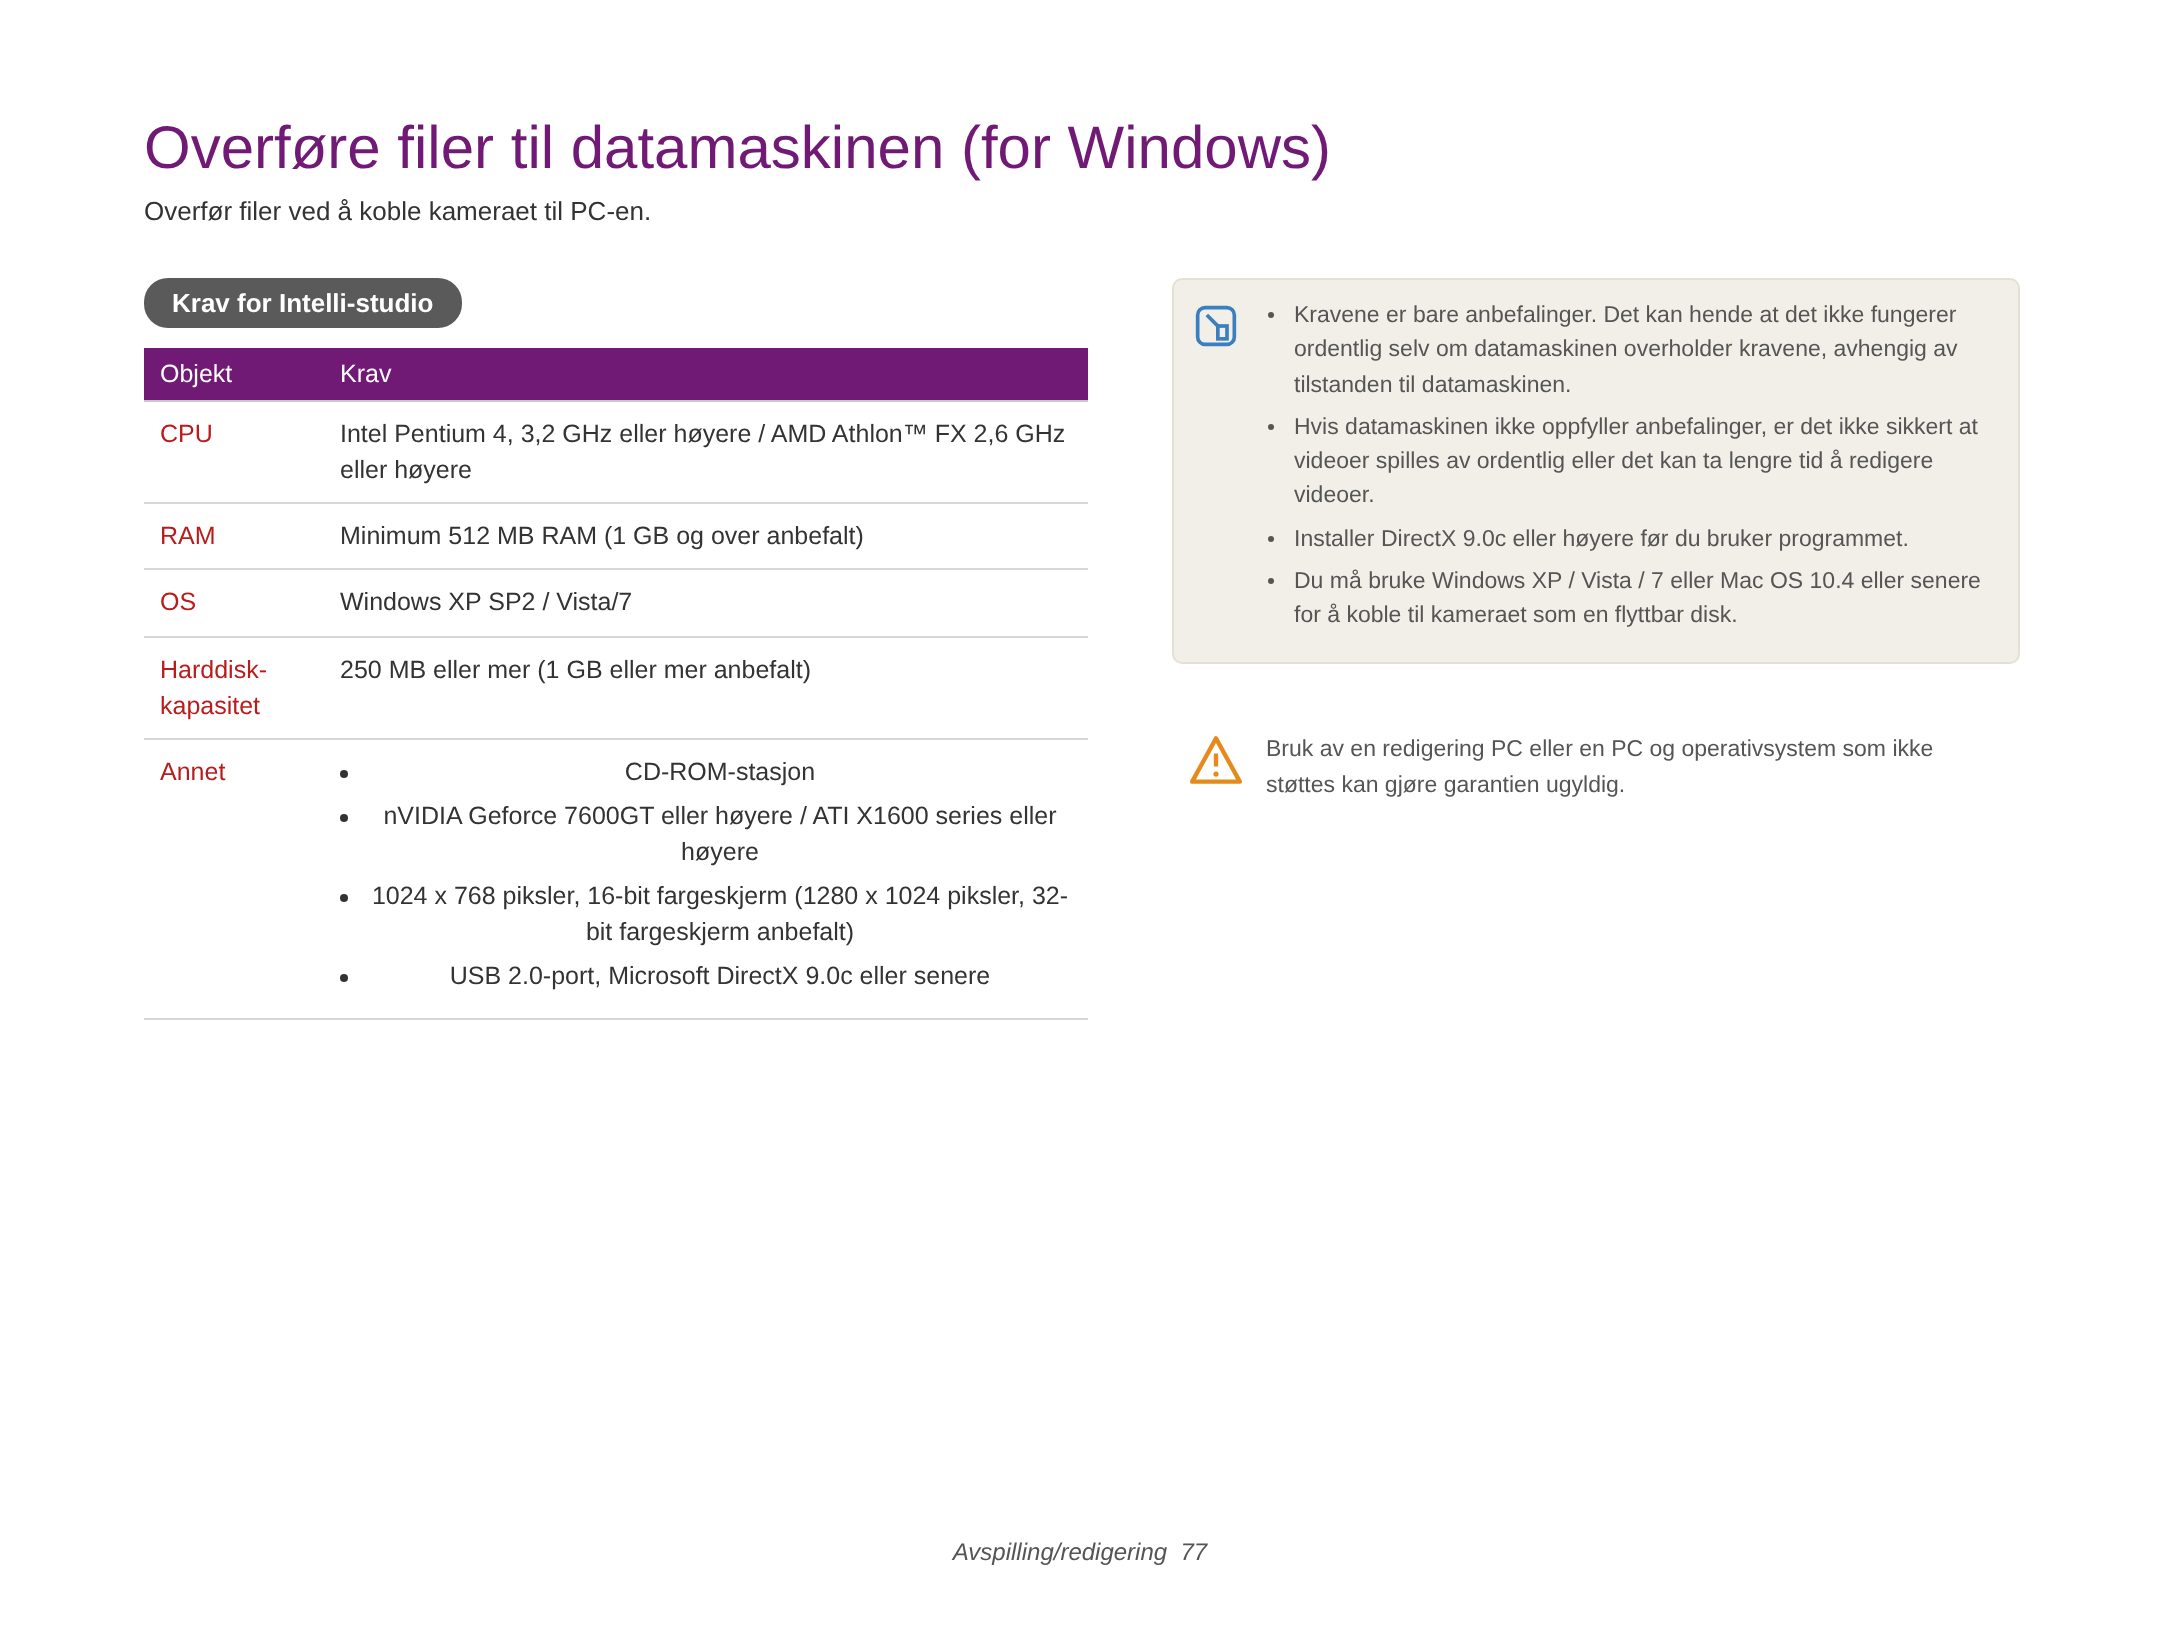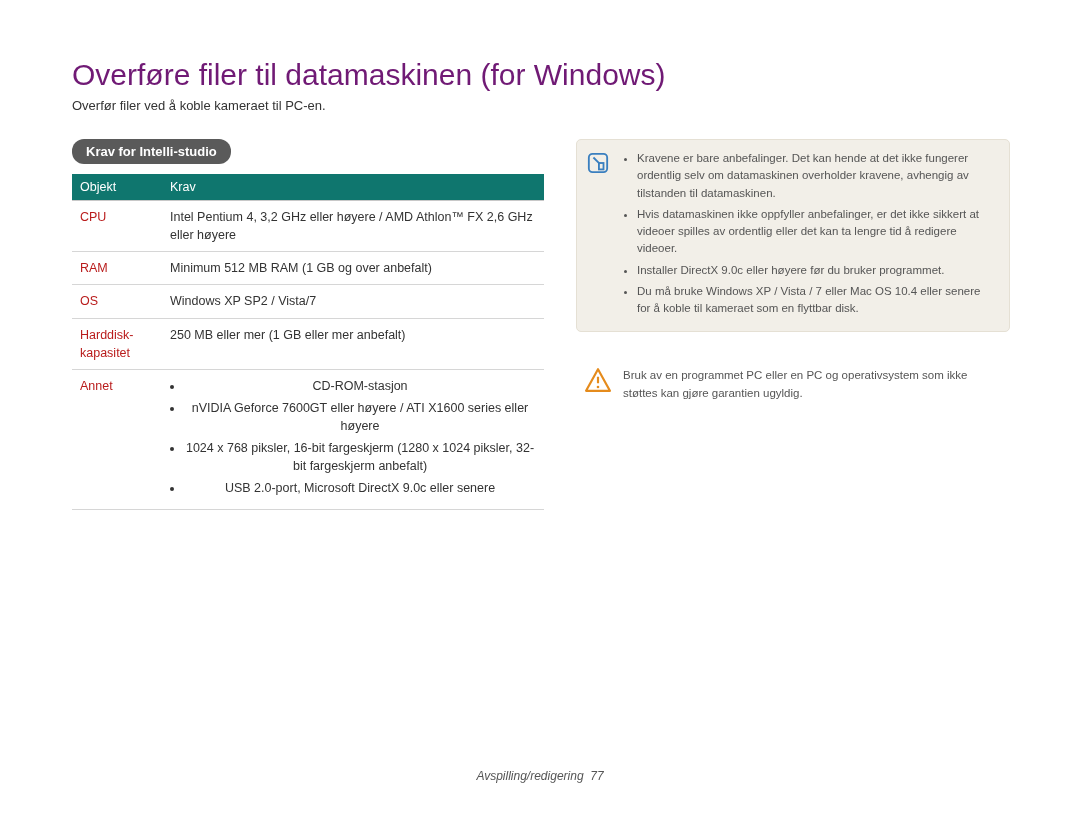--- a/index.html
+++ b/index.html
@@ -26,30 +26,30 @@
   .pill {
     display: inline-block;
     background: #5a5a5a;
     color: #fff;
     font-size: 13px;
     font-weight: 700;
     padding: 5px 14px;
     border-radius: 12px;
     margin-bottom: 10px;
   }
-  .cols { display: flex; gap: 32px; }
+  .cols { display: flex; gap: 42px; }
   .left { width: 472px; }
   .right { flex: 1; }
   table {
     border-collapse: collapse;
     width: 100%;
     font-size: 12.5px;
   }
   th {
-    background: #0f766e;
+    background: #701a75;
     color: #fff;
     text-align: left;
     font-weight: 400;
     padding: 6px 8px;
     border-bottom: 1px solid #c8c8c8;
   }
   th:first-child { width: 90px; }
   td {
     padding: 7px 8px;
     border-bottom: 1px solid #d6d6d6;
@@ -168,20 +168,20 @@
     </div>
 
     <div class="box warn-box">
       <span class="box-icon warn-icon">
         <svg viewBox="0 0 24 24">
             <polygon points="12,2 23,22 1,22" fill="none" stroke="#e58b1c" stroke-width="2" stroke-linejoin="round"></polygon>
             <line x1="12" y1="9" x2="12" y2="15" stroke="#e58b1c" stroke-width="2"></line>
             <circle cx="12" cy="18.5" r="1.2" fill="#e58b1c"></circle>
           </svg>
       </span>
-      <span>Bruk av en programmet PC eller en PC og operativsystem som ikke støttes kan gjøre garantien ugyldig.</span>
+      <span>Bruk av en redigering PC eller en PC og operativsystem som ikke støttes kan gjøre garantien ugyldig.</span>
     </div>
   </div>
 </div>
 
 <div class="page-footer">
   <span>Avspilling/redigering</span>&nbsp;&nbsp;<span>77</span>
 </div>
 
 </body></html>

